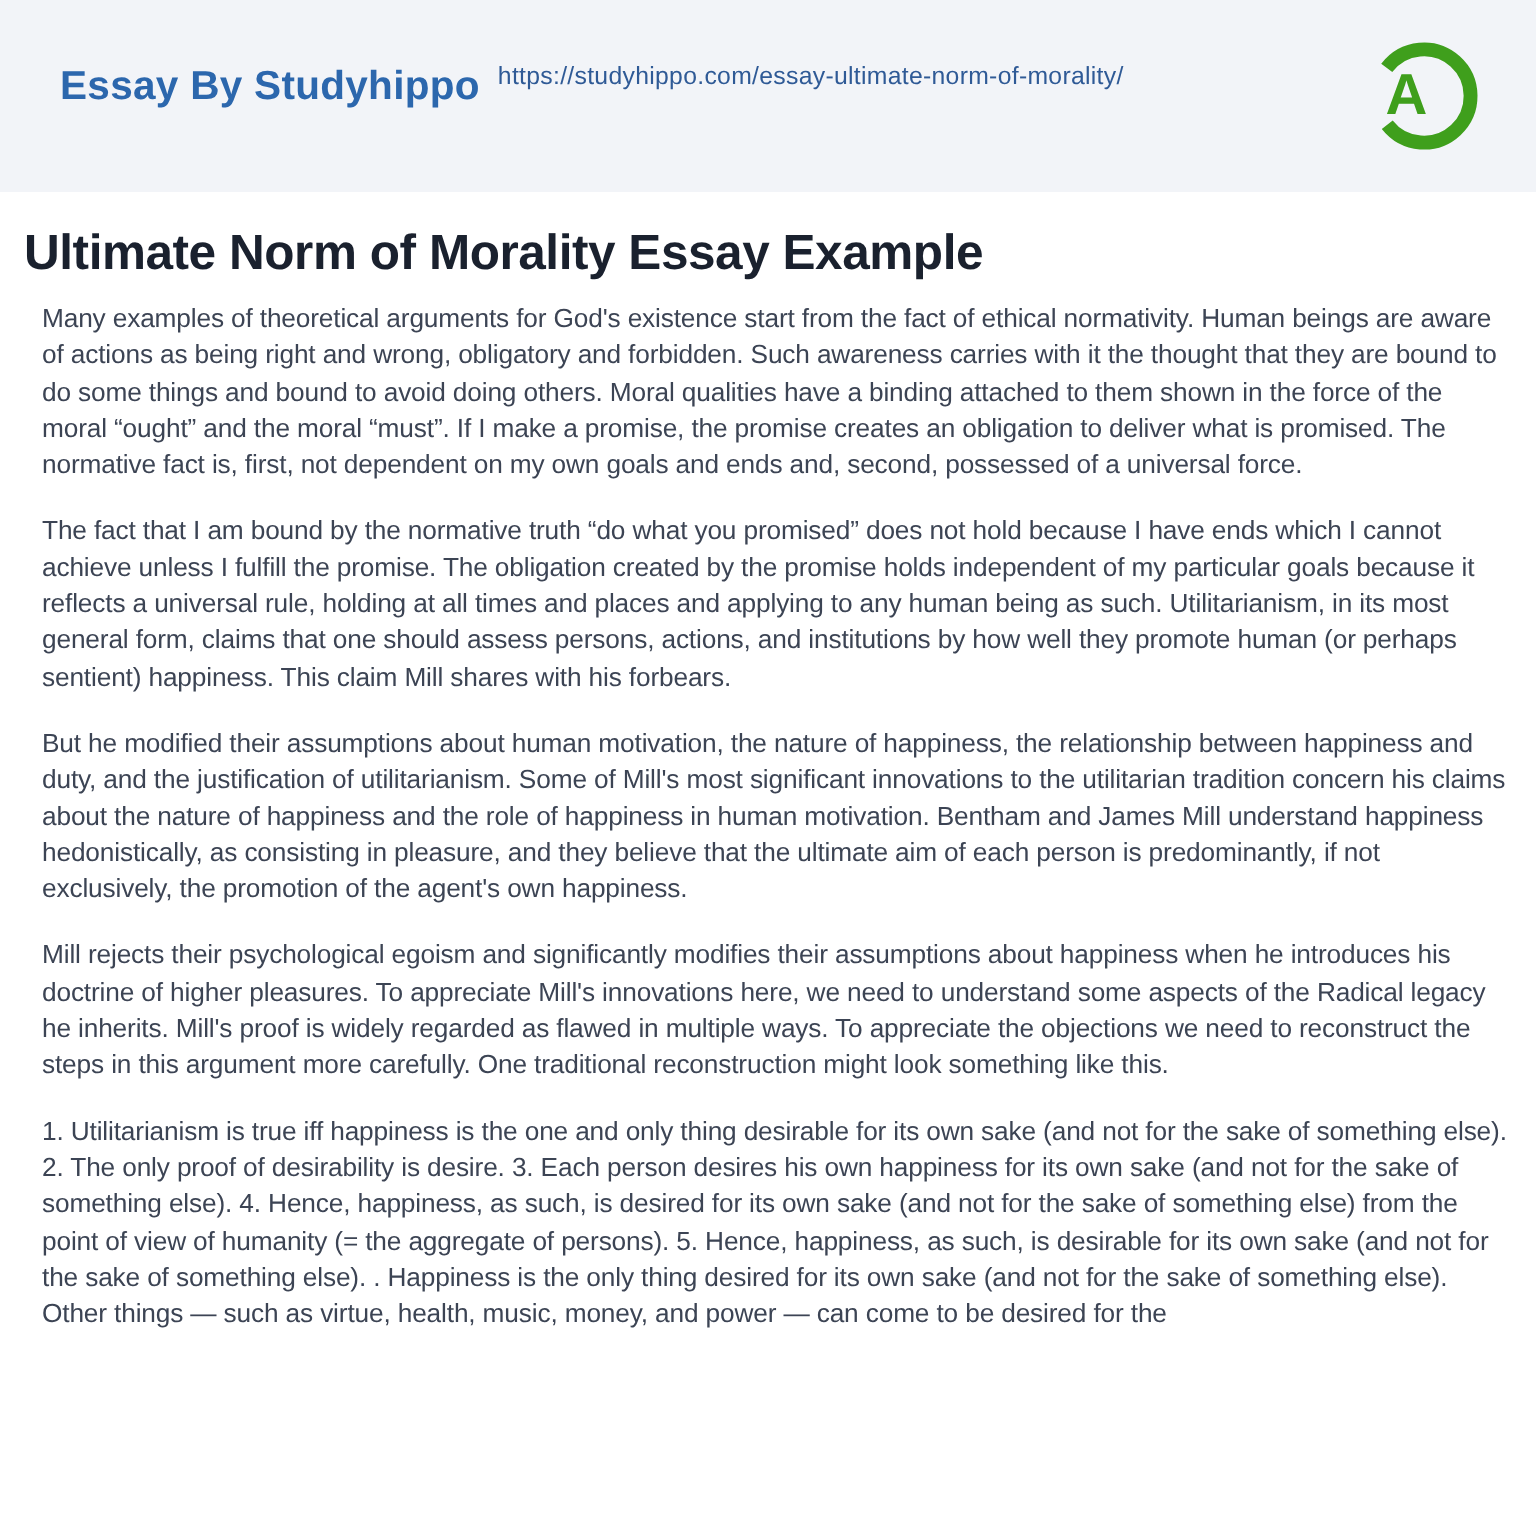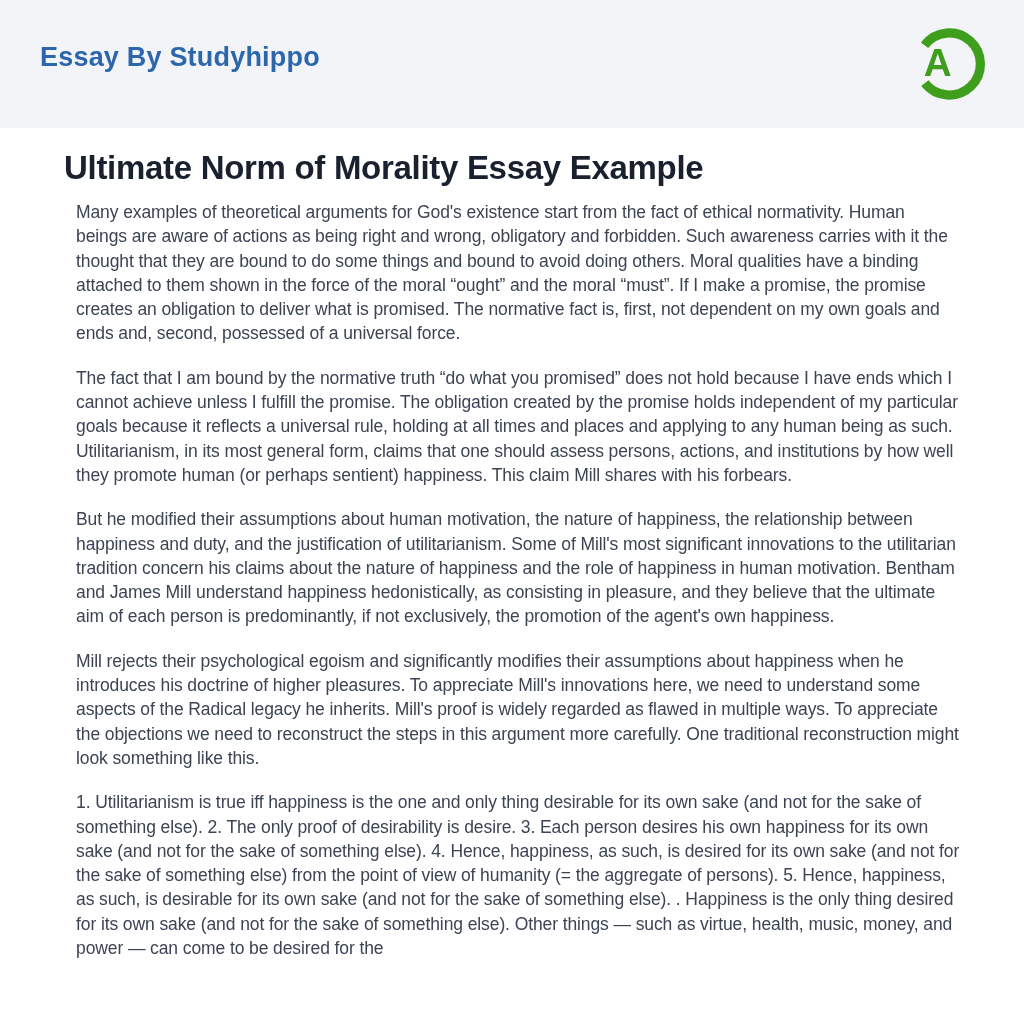--- a/index.html
+++ b/index.html
@@ -28,21 +28,21 @@
     letter-spacing: 0.2px;
     margin-bottom: 13px;
   }
   .page-url {
     color: #2f5a96;
     font-size: 16.5px;
     text-decoration: none;
     letter-spacing: 0.2px;
   }
   .logo-wrap { width: 84px; height: 90px; flex: 0 0 auto; }
-  main { padding: 0 64px; }
+  main { padding: 0 16px; }
   h1.article-title {
     font-size: 33px;
     font-weight: 800;
     color: #1a212e;
     letter-spacing: -0.3px;
     margin: 21px 0 13px 0;
   }
   p.article-paragraph {
     font-size: 17.5px;
     line-height: 24.3px;
@@ -50,20 +50,21 @@
     margin: 0 0 20px 12px;
     letter-spacing: -0.1px;
   }
 </style>
 </head>
 <body>
 
 <header class="page-header">
   <div class="header-text">
     <div class="site-title">Essay By Studyhippo</div>
+    <a class="page-url" href="#">https://studyhippo.com/essay-ultimate-norm-of-morality/</a>
   </div>
   <div class="logo-wrap">
     <svg viewBox="0 0 100 100" width="84" height="90" aria-hidden="true">
       <path d="M 24.4 27.7 A 37 37 0 1 1 24.8 72.8" fill="none" stroke="#3f9f1c" stroke-width="11" stroke-linecap="butt"></path>
       <text x="40" y="64" text-anchor="middle" font-family="Liberation Sans, sans-serif" font-size="46" font-weight="600" fill="#3f9f1c">A</text>
     </svg>
   </div>
 </header>
 
 <main>

